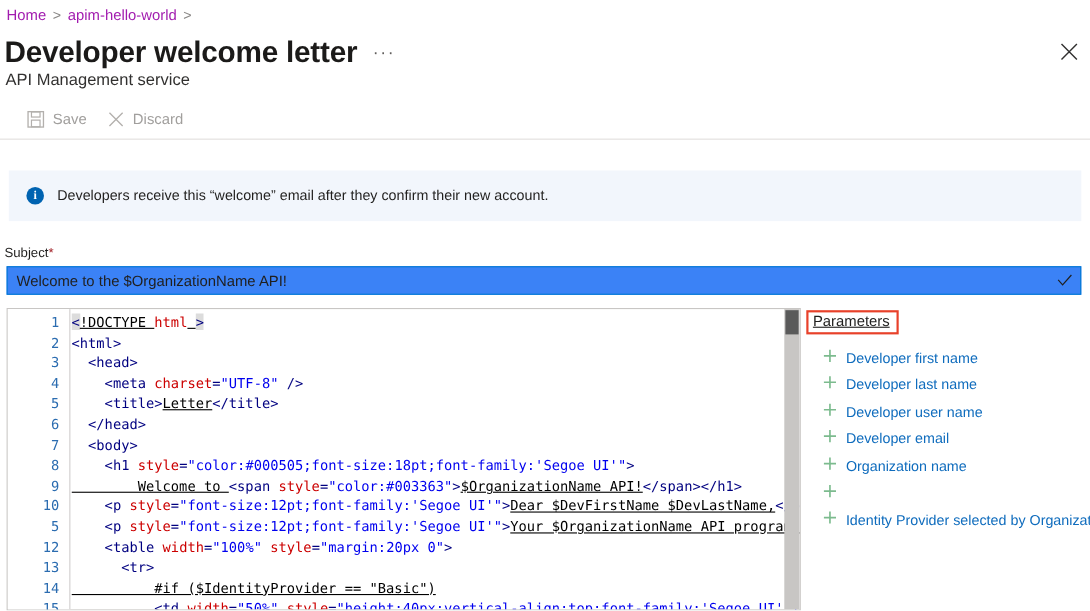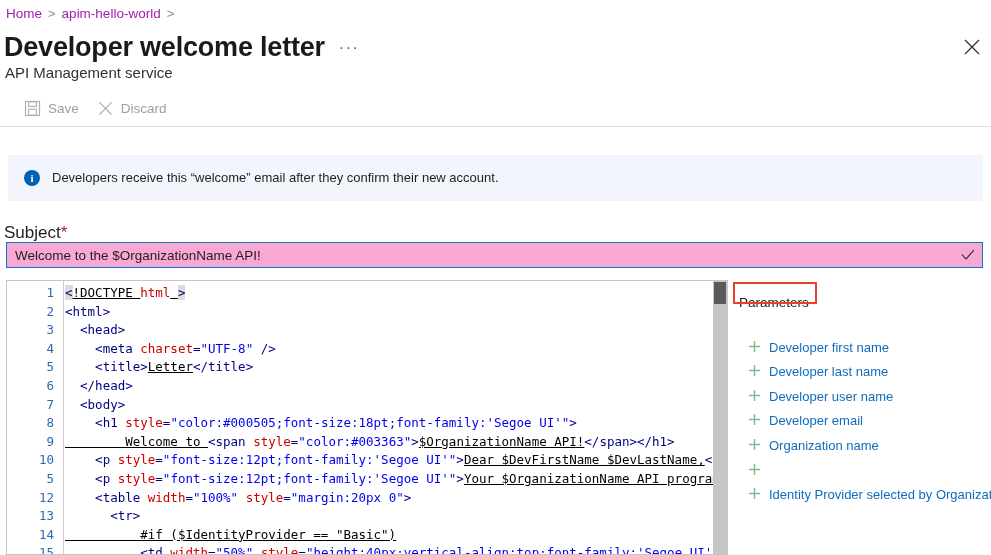--- a/index.html
+++ b/index.html
@@ -71,28 +71,28 @@
     background: #0063b1; color: #ffffff;
     font-size: 11px; font-weight: 700; font-family: "Liberation Serif", serif;
     display: flex; align-items: center; justify-content: center;
     flex: 0 0 auto;
   }
   .info-text { font-size: 13px; color: #201f1e; line-height: 18px; }
 
   
   .subject-label {
     position: absolute; left: 4px; top: 223px;
-    font-size: 17px; color: #201f1e;
+    font-size: 12px; color: #201f1e;
   }
   .req-star { color: #a4262c; }
   .subject-wrap {
     position: absolute; left: 6px; top: 242px;
     width: 977px; height: 26px;
     border: 1px solid #0078d4;
-    background: #f9a8d4;
+    background: #3b82f6;
     display: flex; align-items: center;
   }
   .subject-input {
     flex: 1 1 auto; border: none; outline: none;
     font-family: "Liberation Sans", sans-serif;
     font-size: 13.5px; color: #201f1e;
     padding: 0 8px; background: transparent; height: 100%;
   }
   .subject-check { width: 28px; display: flex; align-items: center; justify-content: center; }
 
@@ -143,21 +143,22 @@
   }
   .params-head-box {
     position: absolute; left: -4px; top: 0;
     width: 84px; height: 22px;
     border: 2px solid #e8412a;
     pointer-events: none;
   }
   .params-title {
     position: relative; display: inline-block;
     font-size: 13.5px; color: #201f1e; line-height: 18px;
-    padding: 12px 2px;
+    padding: 1px 2px;
+    text-decoration: underline;
   }
   .param-list { margin-top: 8px; }
   .param-item {
     display: flex; align-items: flex-end; gap: 8px;
     height: 24.6px; cursor: pointer;
     padding-left: 11px;
   }
   .plus { flex: 0 0 auto; }
   .param-label {
     color: #0f6cbd; font-size: 13px; line-height: 18px;

